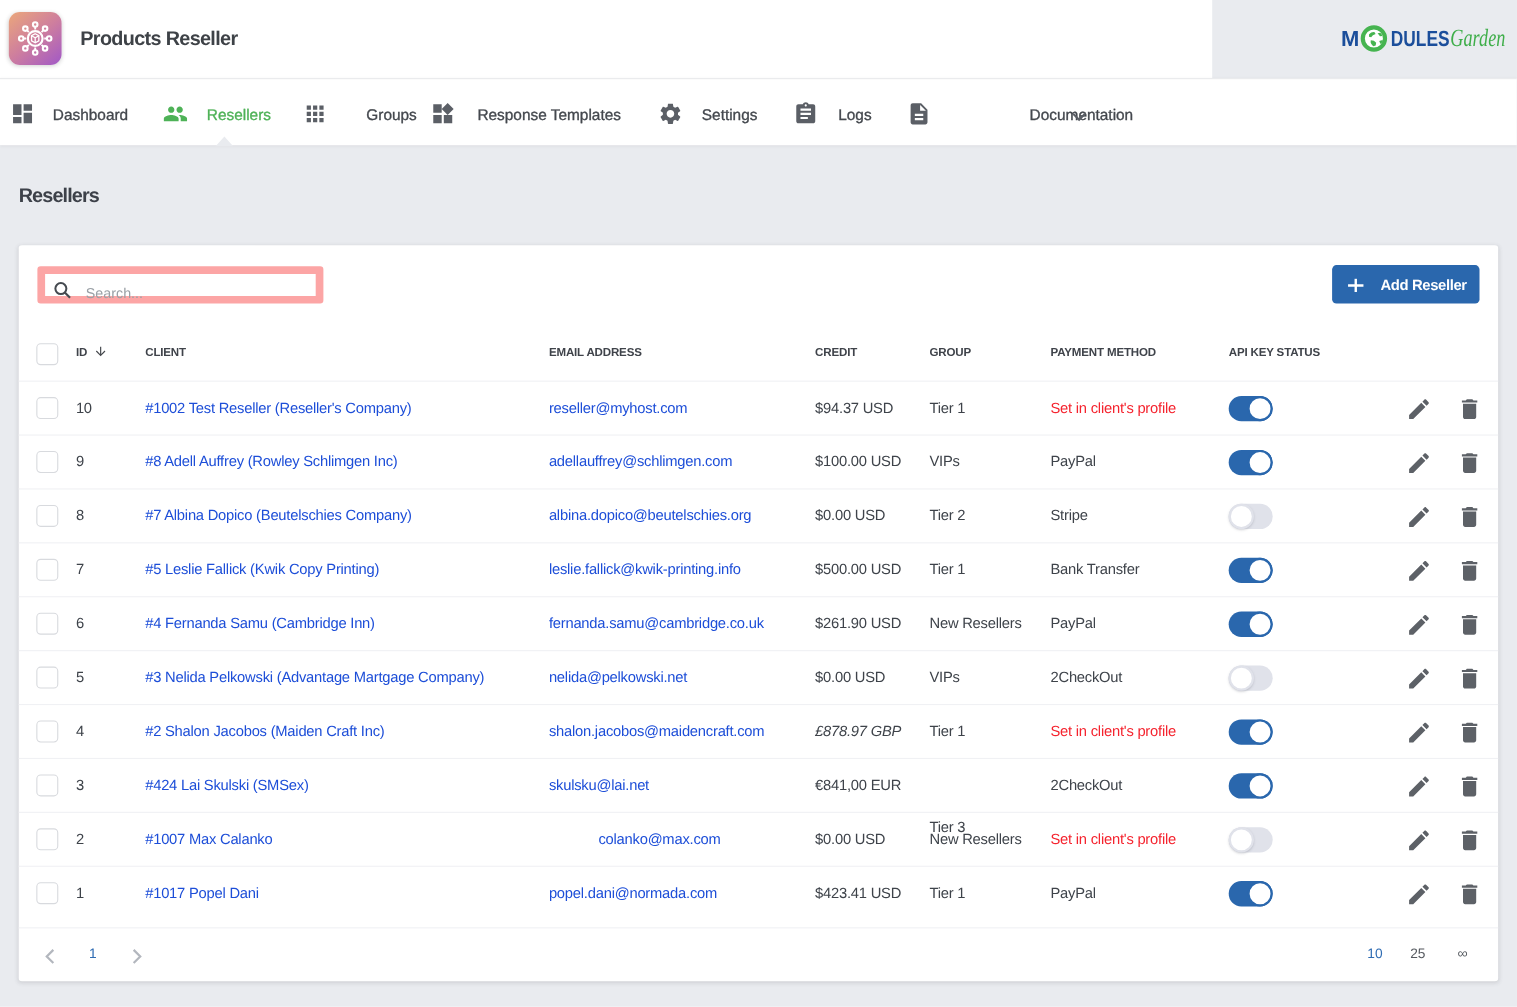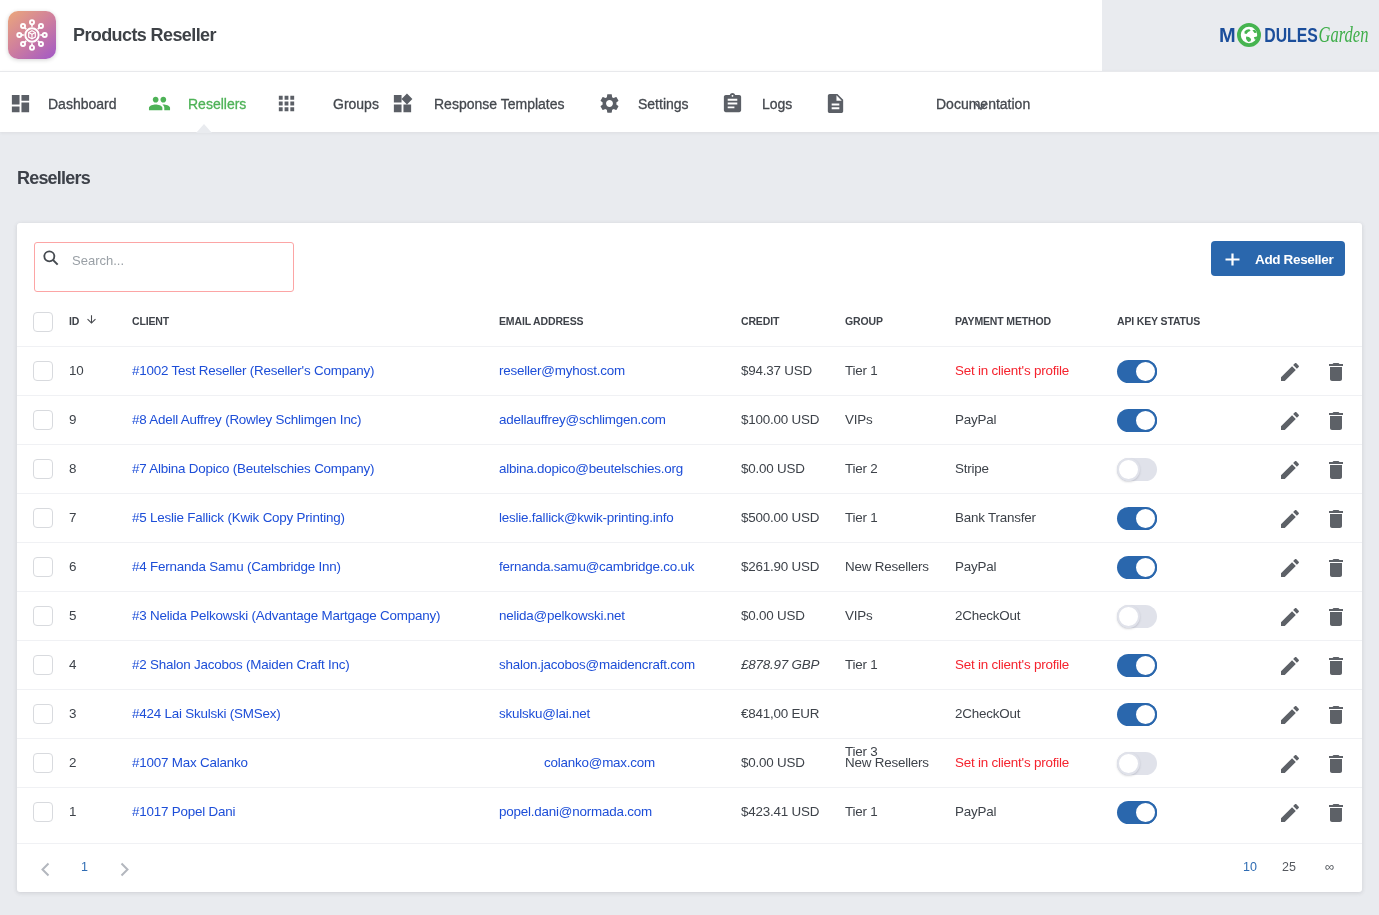--- a/index.html
+++ b/index.html
@@ -16,21 +16,21 @@
 #nav { position:absolute; left:0; top:71px; width:1379px; height:61px; background:#fff; border-top:1px solid #e8e9ec; box-shadow:0 1px 3px rgba(60,64,67,.08); }
 .nicon { position:absolute; top:20px; width:23px; height:23px; }
 .ntext { position:absolute; top:24px; font-size:14px; color:#44484e; -webkit-text-stroke:0.3px currentColor; white-space:nowrap; }
 .green { color:#4eb257 !important; }
 #notch { position:absolute; left:196px; top:52px; width:0; height:0; border-left:8px solid transparent; border-right:8px solid transparent; border-bottom:9px solid #e9ebef; }
 
 
 #h1 { position:absolute; left:17px; top:168px; font-size:18px; font-weight:bold; letter-spacing:-0.8px; color:#3d4149; }
 #card { position:absolute; left:17px; top:223px; width:1345px; height:669px; background:#fff; border-radius:3px; box-shadow:0 1px 4px rgba(60,64,67,.16); }
 
-#search { position:absolute; left:17px; top:19px; width:260px; height:50px; border:1px solid #fca5a5; border-radius:3px; }
+#search { position:absolute; left:17px; top:19px; width:260px; height:34px; border:7px solid #fca5a5; border-radius:3px; }
 #search svg { position:absolute; left:6px; top:5px; }
 #search .ph { position:absolute; left:37px; top:10px; font-size:13px; color:#9aa0a6; }
 
 #addbtn { position:absolute; right:17px; top:18px; width:134px; height:35px; background:#2a67ad; border-radius:4px; color:#fff;padding-left:45px; }
 
 #addbtn .txt { position:absolute; left:44px; top:10.5px; font-size:13.5px; font-weight:bold; letter-spacing:-0.35px; }
 
 
 .hrow { position:absolute; left:0; top:75px; width:1345px; height:48px;text-align:center; }
 .hlabel { position:absolute; top:17px; font-size:10.5px; font-weight:bold; color:#3f434a; letter-spacing:-0.15px; white-space:nowrap; }

